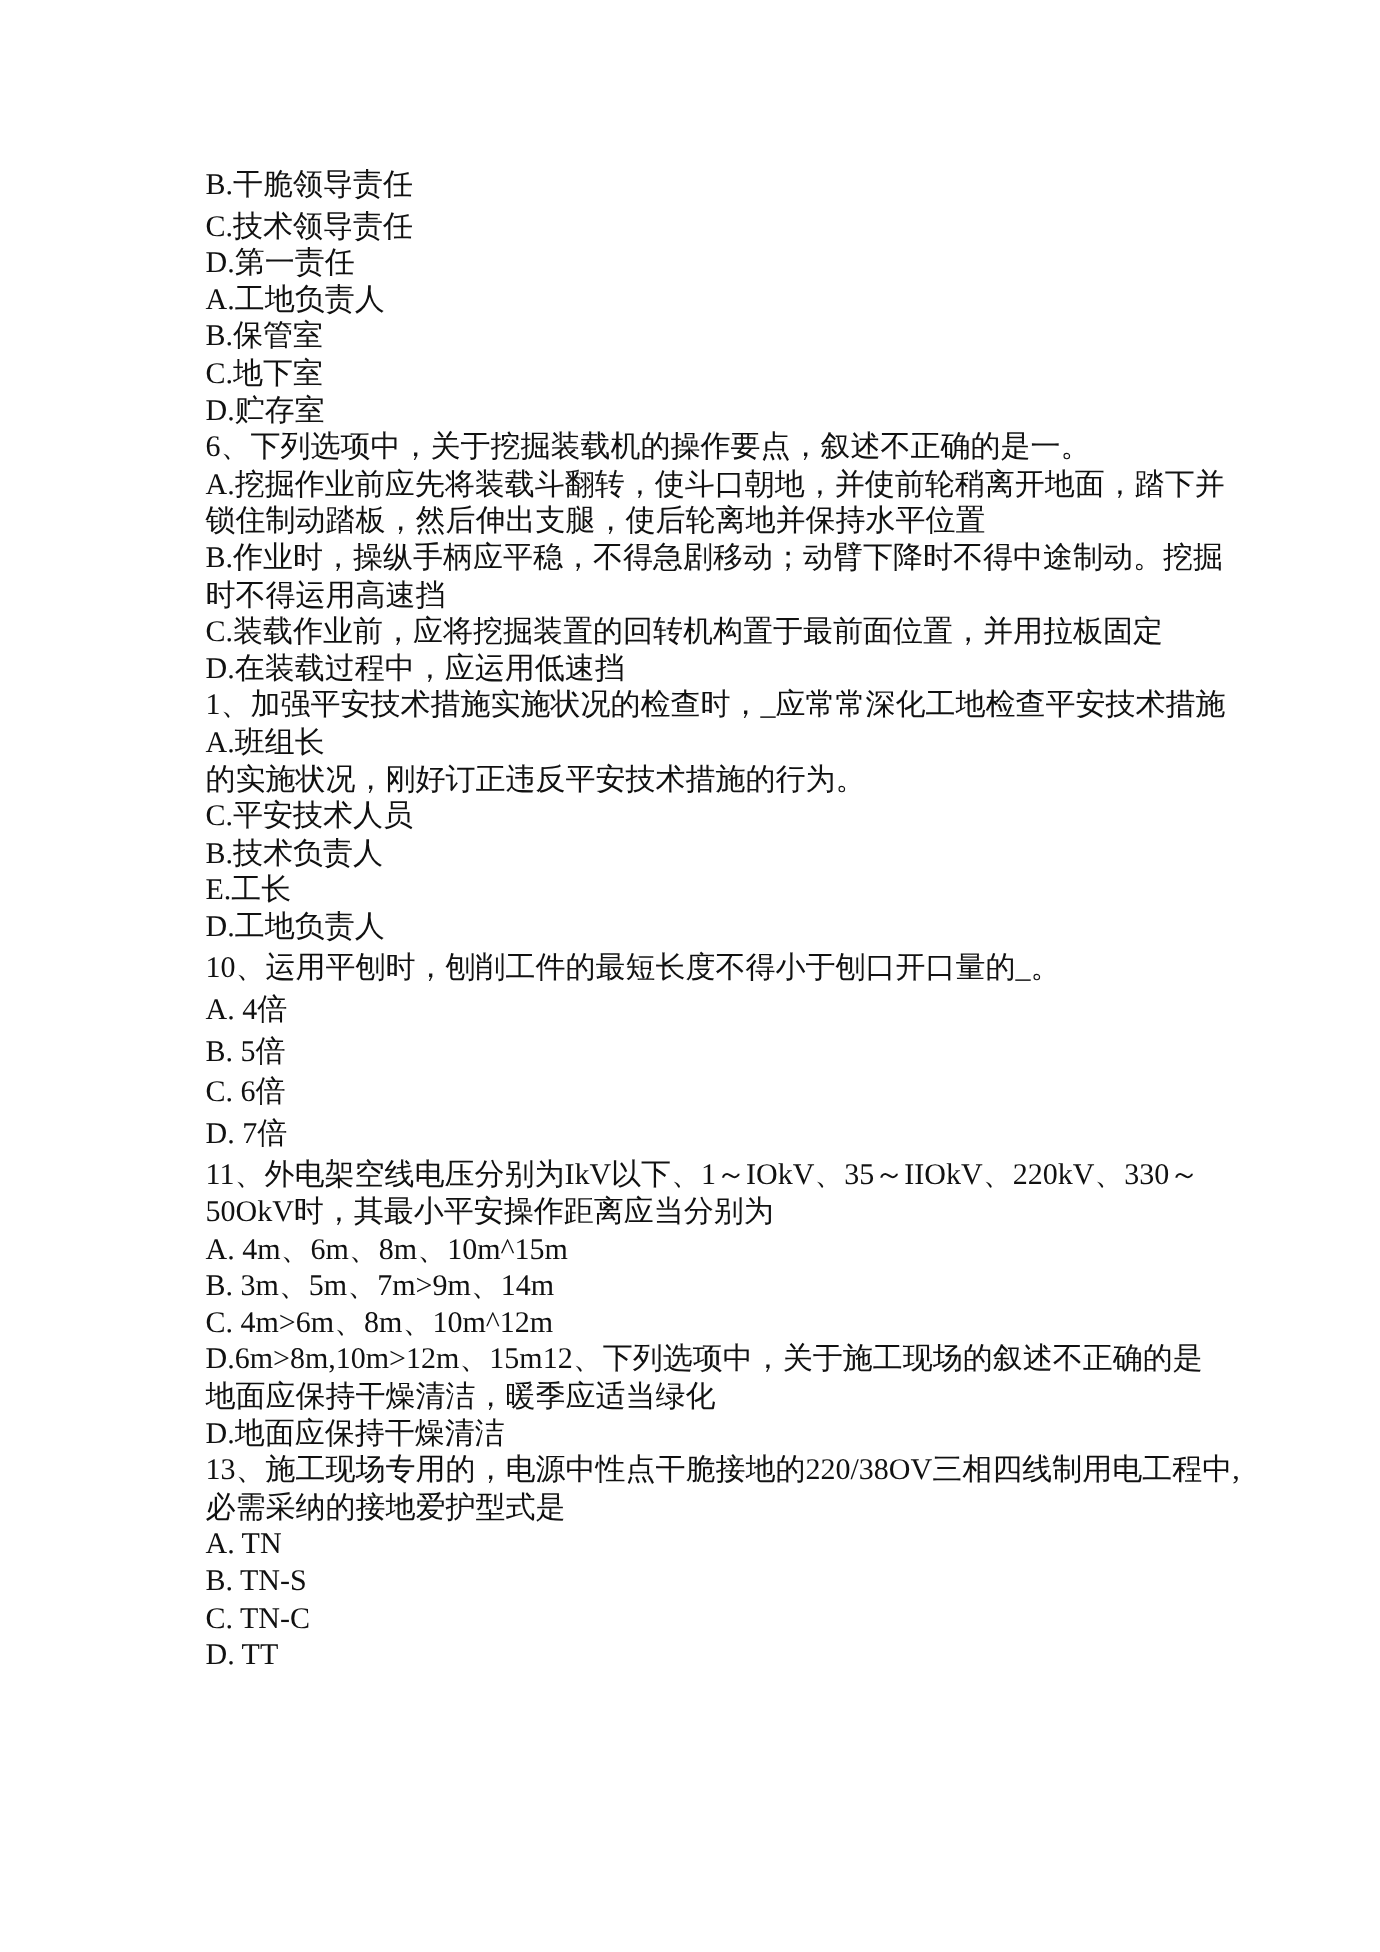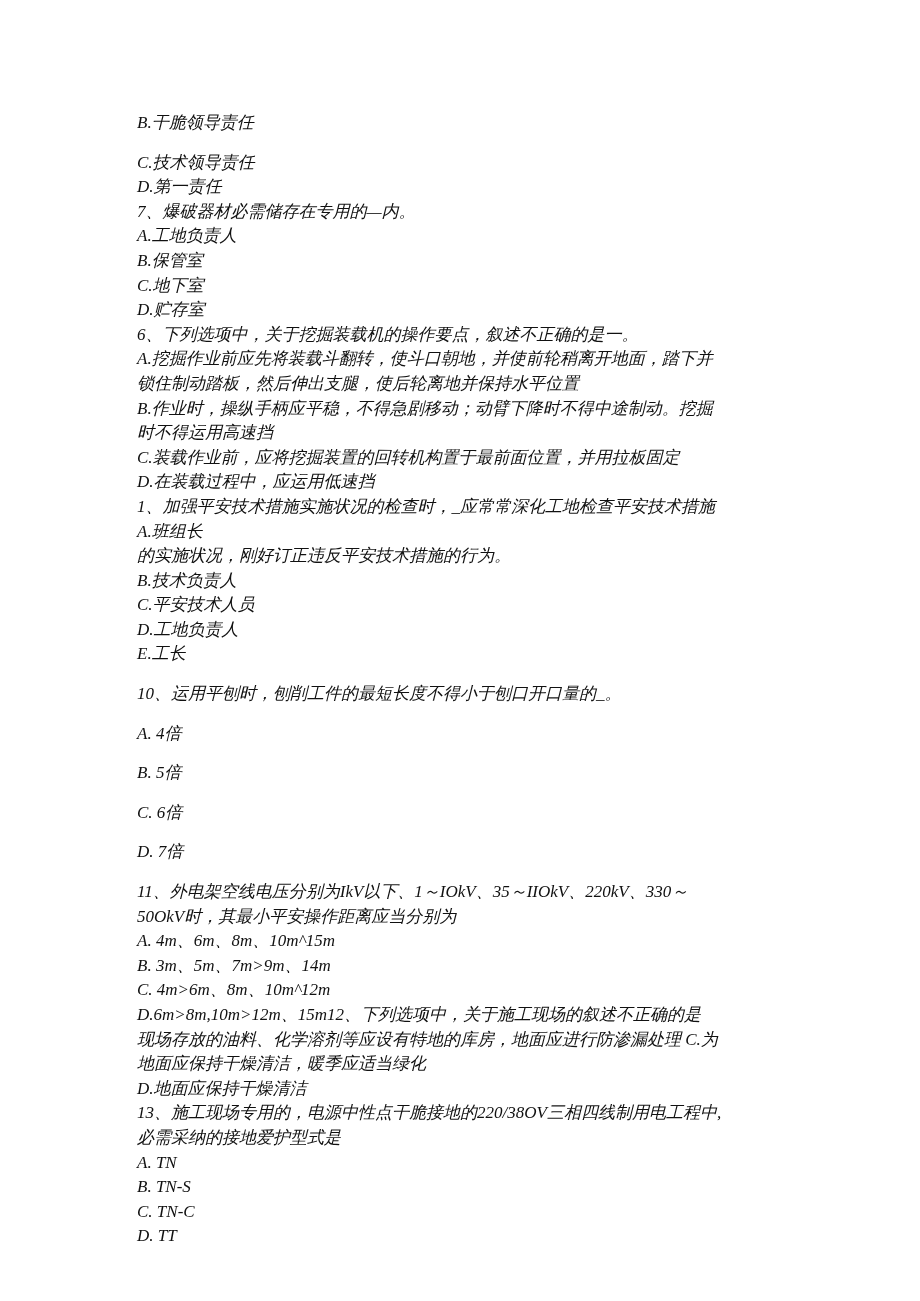--- a/index.html
+++ b/index.html
@@ -1,59 +1,57 @@
 <!DOCTYPE html>
 <html><head>
 <meta charset="utf-8">
 <style>
   html, body { margin: 0; padding: 0; background: #ffffff; }
   body { width: 920px; height: 1301px; position: relative; overflow: hidden;
          font-family: "Liberation Serif", "DejaVu Serif", serif; color: #111; }
   .page { position: absolute; left: 137px; top: 111px; width: 650px; }
-  .line { font-size: 17px; line-height: 24.6px; height: 24.6px; white-space: nowrap; font-style: italic; }
-  .gap { margin-top: 15px; }
+  .line { font-size: 20px; line-height: 24.6px; height: 24.6px; white-space: nowrap; }
+  .gap { margin-top: 3px; }
 </style>
 </head>
 <body>
 
 <div class="page">
   <div class="line">B.干脆领导责任</div>
   <div class="line gap">C.技术领导责任</div>
   <div class="line">D.第一责任</div>
-  <div class="line">7、爆破器材必需储存在专用的—内。</div>
   <div class="line">A.工地负责人</div>
   <div class="line">B.保管室</div>
   <div class="line">C.地下室</div>
   <div class="line">D.贮存室</div>
   <div class="line">6、下列选项中，关于挖掘装载机的操作要点，叙述不正确的是一。</div>
   <div class="line">A.挖掘作业前应先将装载斗翻转，使斗口朝地，并使前轮稍离开地面，踏下并</div>
   <div class="line">锁住制动踏板，然后伸出支腿，使后轮离地并保持水平位置</div>
   <div class="line">B.作业时，操纵手柄应平稳，不得急剧移动；动臂下降时不得中途制动。挖掘</div>
   <div class="line">时不得运用高速挡</div>
   <div class="line">C.装载作业前，应将挖掘装置的回转机构置于最前面位置，并用拉板固定</div>
   <div class="line">D.在装载过程中，应运用低速挡</div>
   <div class="line">1、加强平安技术措施实施状况的检查时，_应常常深化工地检查平安技术措施</div>
   <div class="line">A.班组长</div>
   <div class="line">的实施状况，刚好订正违反平安技术措施的行为。</div>
+  <div class="line">C.平安技术人员</div>
   <div class="line">B.技术负责人</div>
-  <div class="line">C.平安技术人员</div>
+  <div class="line">E.工长</div>
   <div class="line">D.工地负责人</div>
-  <div class="line">E.工长</div>
   <div class="line gap">10、运用平刨时，刨削工件的最短长度不得小于刨口开口量的_。</div>
   <div class="line gap">A.  4倍</div>
   <div class="line gap">B.  5倍</div>
   <div class="line gap">C.  6倍</div>
   <div class="line gap">D.  7倍</div>
   <div class="line gap">11、外电架空线电压分别为IkV以下、1～IOkV、35～IIOkV、220kV、330～</div>
   <div class="line">50OkV时，其最小平安操作距离应当分别为</div>
   <div class="line">A.  4m、6m、8m、10m^15m</div>
   <div class="line">B.  3m、5m、7m&gt;9m、14m</div>
   <div class="line">C.  4m&gt;6m、8m、10m^12m</div>
   <div class="line">D.6m&gt;8m,10m&gt;12m、15m12、下列选项中，关于施工现场的叙述不正确的是</div>
-  <div class="line">现场存放的油料、化学溶剂等应设有特地的库房，地面应进行防渗漏处理 C.为</div>
   <div class="line">地面应保持干燥清洁，暖季应适当绿化</div>
   <div class="line">D.地面应保持干燥清洁</div>
   <div class="line">13、施工现场专用的，电源中性点干脆接地的220/38OV三相四线制用电工程中,</div>
   <div class="line">必需采纳的接地爱护型式是</div>
   <div class="line">A.  TN</div>
   <div class="line">B.  TN-S</div>
   <div class="line">C.  TN-C</div>
   <div class="line">D.  TT</div>
 </div>
 

